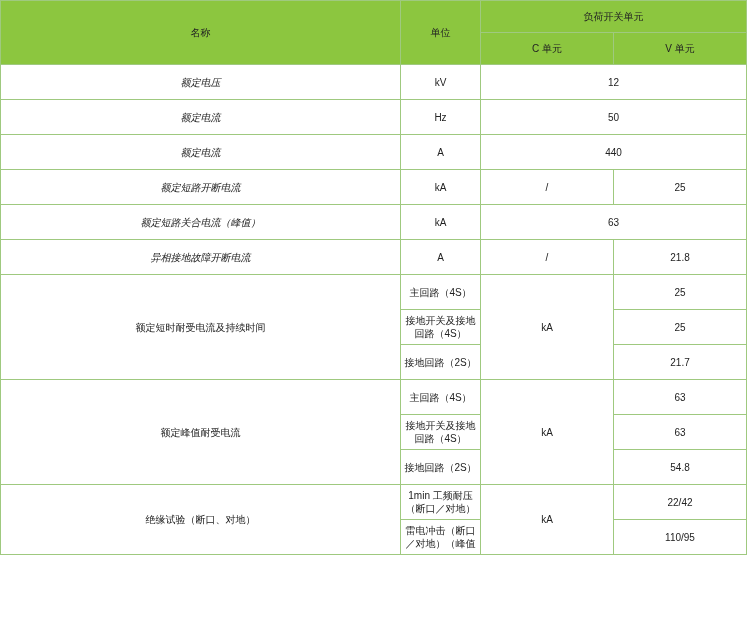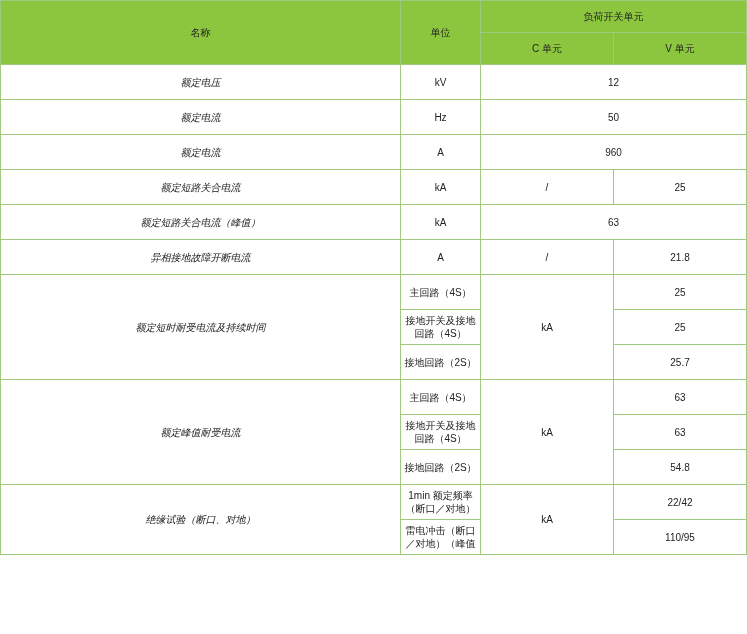--- a/index.html
+++ b/index.html
@@ -40,21 +40,21 @@
   .hdr-sub { font-size: 13px; margin-top: 19px; }
   .body-row td { height: 30px; }
   .rowlabel { font-size: 13px; font-style: italic; }
   .sublabel { font-size: 12.5px; }
   .grouplabel { font-size: 13px; line-height: 1.5; }
   .val { font-size: 13px; }
   .col-name { width: 400px; }
   .col-unit { width: 80px; }
   .col-c { width: 133px; }
   .col-v { width: 133px; }
-  .group-left { width: 155px; font-style: italic; }
+  .group-left { width: 155px; }
   .group-right { width: 245px; margin-left: 31px; }
 </style>
 </head>
 <body>
 
 <table id="spec-table">
   <colgroup>
     <col class="col-name">
       <col class="col-unit">
       <col class="col-c">
@@ -79,24 +79,24 @@
       <td class="val" colspan="2">12</td>
     </tr>
     <tr class="body-row">
       <td class="rowlabel">额定电流</td>
       <td class="val">Hz</td>
       <td class="val" colspan="2">50</td>
     </tr>
     <tr class="body-row">
       <td class="rowlabel">额定电流</td>
       <td class="val">A</td>
-      <td class="val" colspan="2">960</td>
+      <td class="val" colspan="2">440</td>
     </tr>
     <tr class="body-row">
-      <td class="rowlabel">额定短路关合电流</td>
+      <td class="rowlabel">额定短路开断电流</td>
       <td class="val">kA</td>
       <td class="val">/</td>
       <td class="val">25</td>
     </tr>
     <tr class="body-row">
       <td class="rowlabel">额定短路关合电流（峰值）</td>
       <td class="val">kA</td>
       <td class="val" colspan="2">63</td>
     </tr>
     <tr class="body-row">
@@ -111,41 +111,41 @@
       <td class="sublabel group-right">主回路（4S）</td>
       <td class="val" rowspan="3">kA</td>
       <td class="val">25</td>
     </tr>
     <tr class="body-row">
       <td class="sublabel">接地开关及接地回路（4S）</td>
       <td class="val">25</td>
     </tr>
     <tr class="body-row">
       <td class="sublabel">接地回路（2S）</td>
-      <td class="val">25.7</td>
+      <td class="val">21.7</td>
     </tr>
 
     <tr class="body-row">
       <td class="grouplabel group-left" rowspan="3">额定峰值耐受电流</td>
       <td class="sublabel group-right">主回路（4S）</td>
       <td class="val" rowspan="3">kA</td>
       <td class="val">63</td>
     </tr>
     <tr class="body-row">
       <td class="sublabel">接地开关及接地回路（4S）</td>
       <td class="val">63</td>
     </tr>
     <tr class="body-row">
       <td class="sublabel">接地回路（2S）</td>
       <td class="val">54.8</td>
     </tr>
 
     <tr class="body-row">
       <td class="grouplabel group-left" rowspan="2">绝缘试验（断口、对地）</td>
-      <td class="sublabel group-right">1min 额定频率（断口／对地）</td>
+      <td class="sublabel group-right">1min 工频耐压（断口／对地）</td>
       <td class="val" rowspan="2">kA</td>
       <td class="val">22/42</td>
     </tr>
     <tr class="body-row">
       <td class="sublabel">雷电冲击（断口／对地）（峰值</td>
       <td class="val">110/95</td>
     </tr>
 
   </tbody>
 </table>

